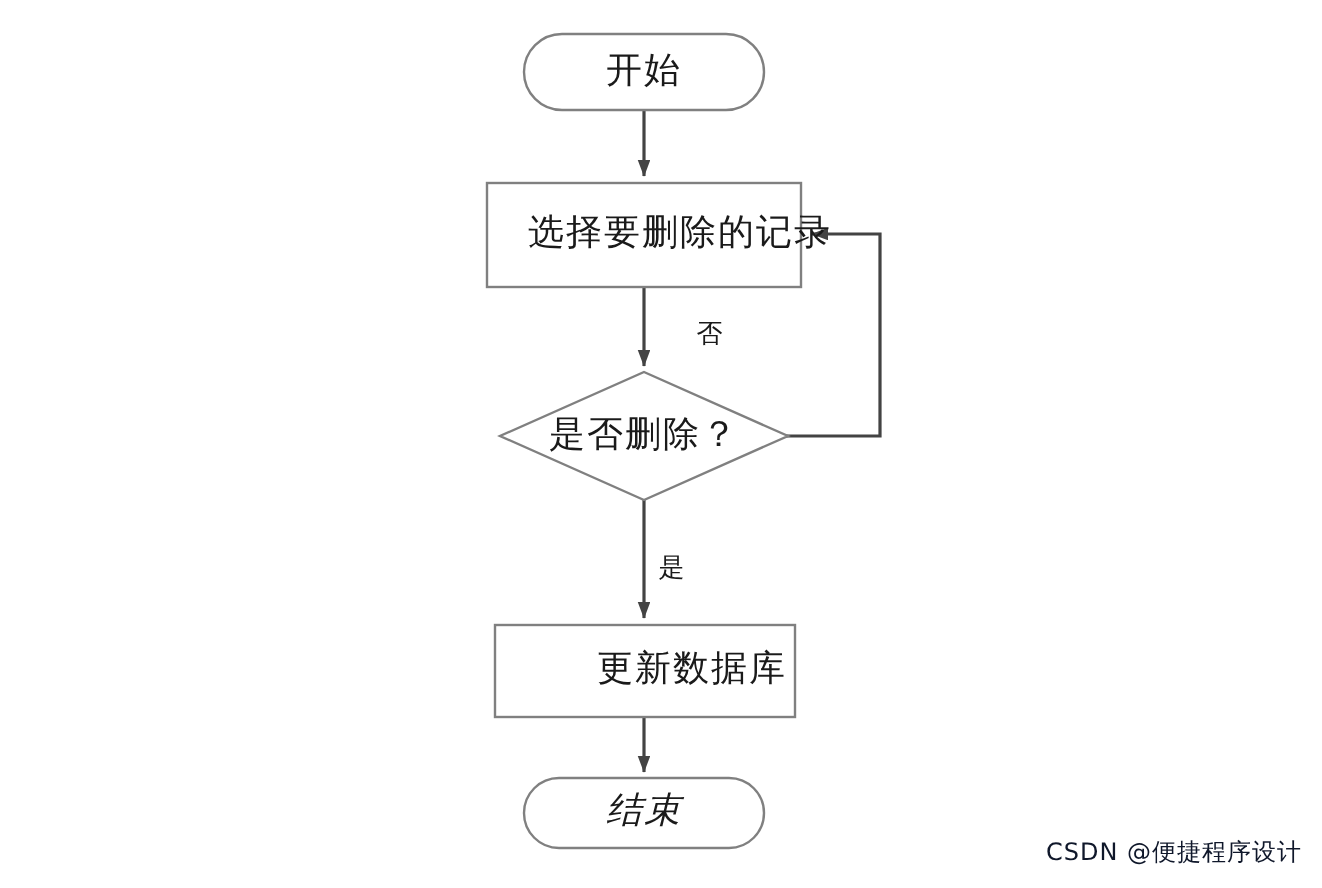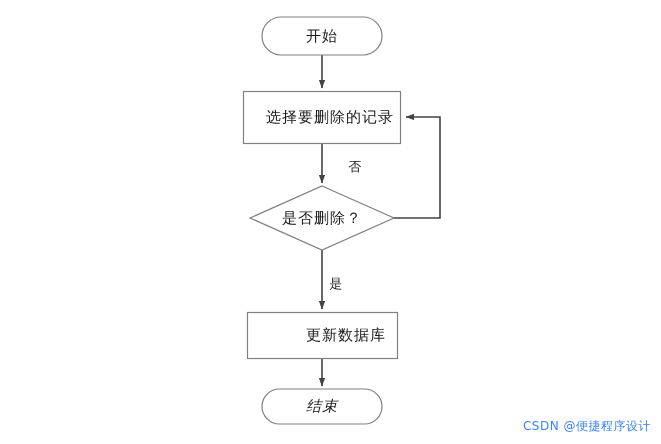--- a/index.html
+++ b/index.html
@@ -16,42 +16,42 @@
   }
   #canvas {
     position: absolute;
     left: 0;
     top: 0;
     width: 661px;
     height: 444px;
   }
   .node-label {
     position: absolute;
-    font-size: 15px;
+    font-size: 18px;
     color: #1a1a1a;
     text-align: center;
     line-height: 1;
     white-space: nowrap;
     transform: translate(-50%, -50%);
     letter-spacing: 1px;
   }
   .edge-label {
     position: absolute;
     font-size: 13px;
     color: #1a1a1a;
     white-space: nowrap;
     transform: translate(-50%, -50%);
     letter-spacing: 0.5px;
   }
   .watermark {
     position: absolute;
     right: 10px;
     bottom: 9px;
     font-size: 12px;
-    color: #3b82f6;
+    color: #0f172a;
     white-space: nowrap;
     letter-spacing: 0.5px;
   }
 </style>
 </head>
 <body>
 
 <svg id="canvas" viewBox="0 0 661 444" xmlns="http://www.w3.org/2000/svg">
   <defs>
     <marker id="arrowhead" markerWidth="9" markerHeight="9" refX="8.2" refY="3.2" orient="auto" markerUnits="userSpaceOnUse">
@@ -86,21 +86,21 @@
   </g>
   <g>
     <rect x="247.5" y="312.5" width="150" height="46" fill="#ffffff" stroke="#808080" stroke-width="1.2"></rect>
   </g>
   <g>
     <rect x="262" y="389" width="120" height="35" rx="17.5" ry="17.5" fill="#ffffff" stroke="#808080" stroke-width="1.2"></rect>
   </g>
 </svg>
 
 <div class="node-label" style="left:322px; top:36px;">开始</div>
-<div class="node-label" style="left:330px; top:117px;">选择要删除的记录</div>
+<div class="node-label" style="left:340px; top:117px;">选择要删除的记录</div>
 <div class="node-label" style="left:322px; top:218px;">是否删除？</div>
 <div class="node-label" style="left:322px; top:335px;margin-left:24px;">更新数据库</div>
 <div class="node-label" style="left:322px; top:406px;font-style:italic;">结束</div>
 
 <div class="edge-label" style="left:355px; top:167px;">否</div>
 <div class="edge-label" style="left:336px; top:284px;">是</div>
 
 <div class="watermark">CSDN @便捷程序设计</div>
 
 </body></html>

